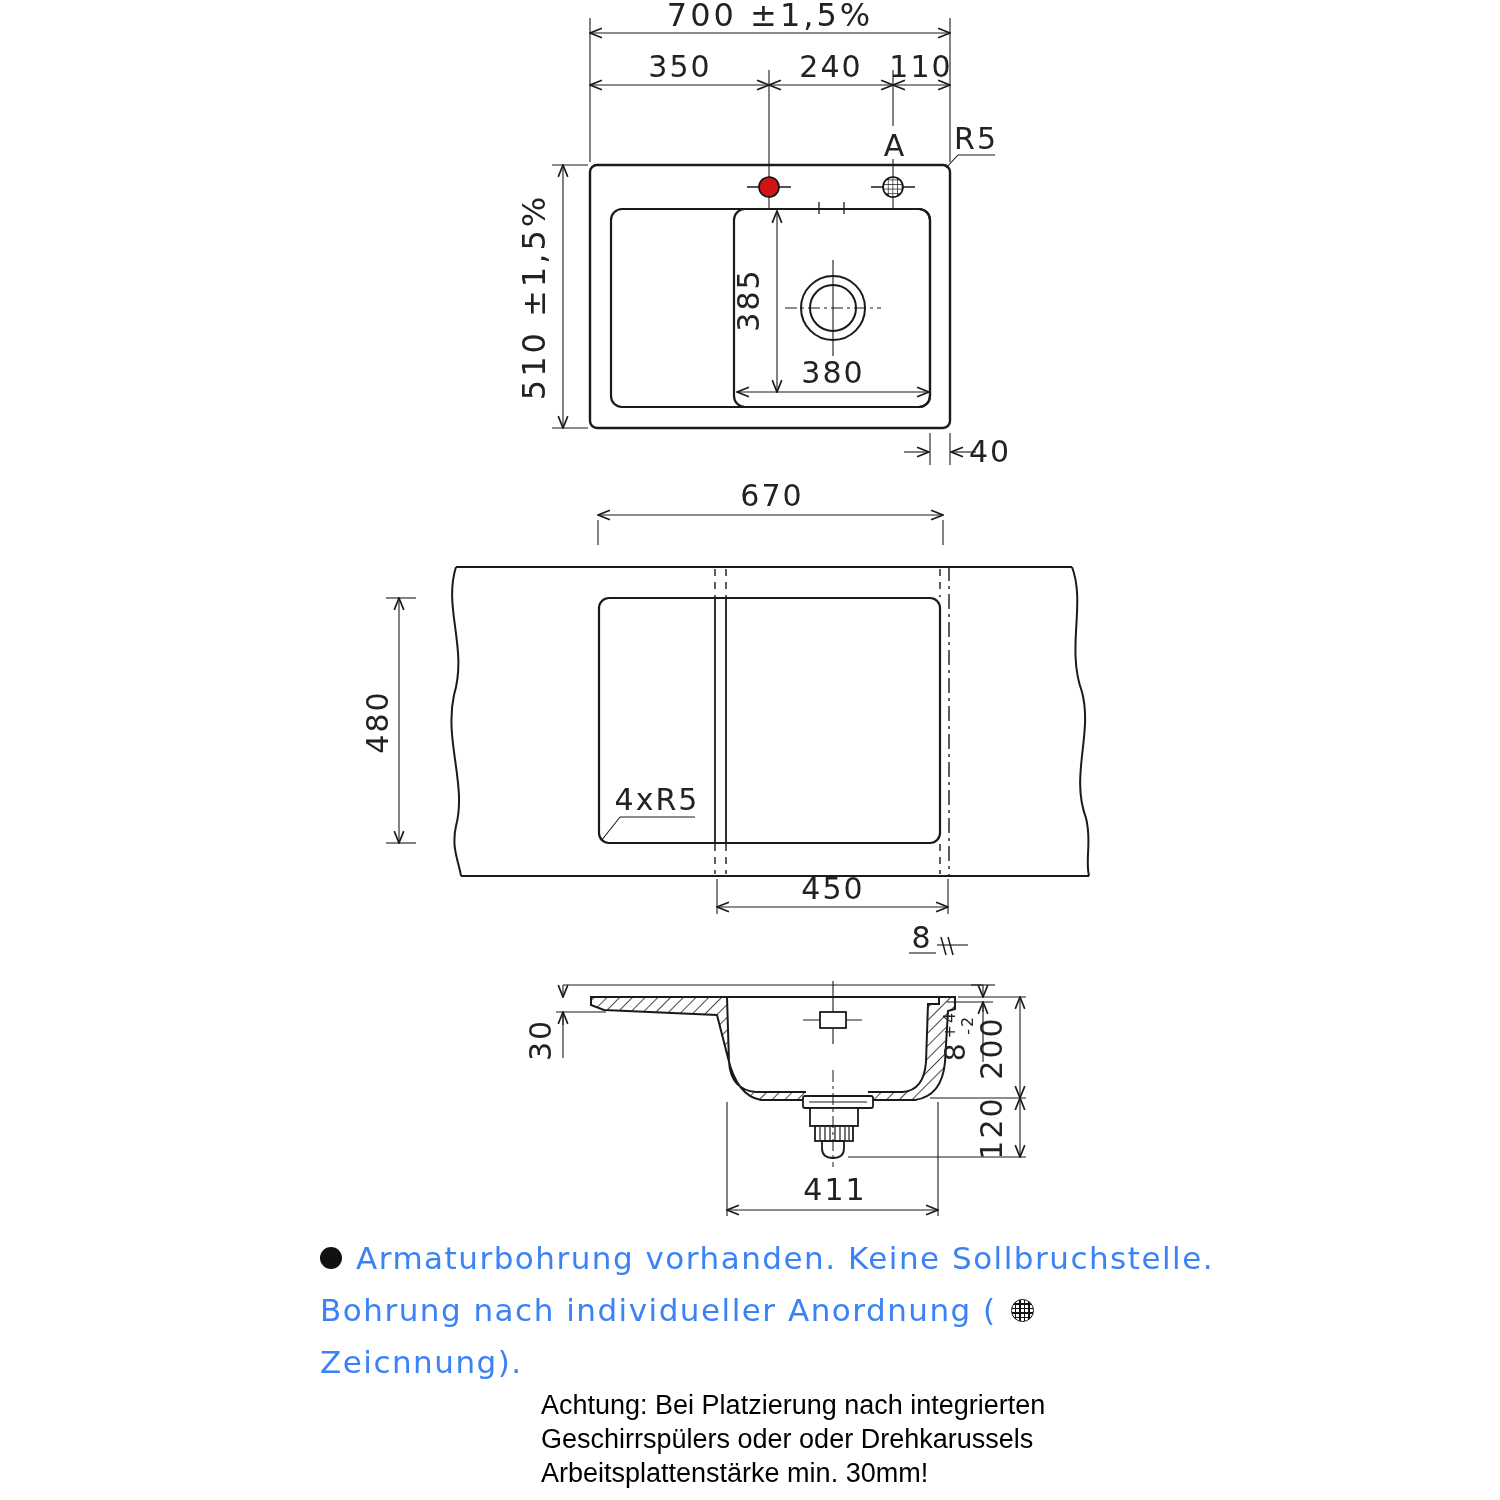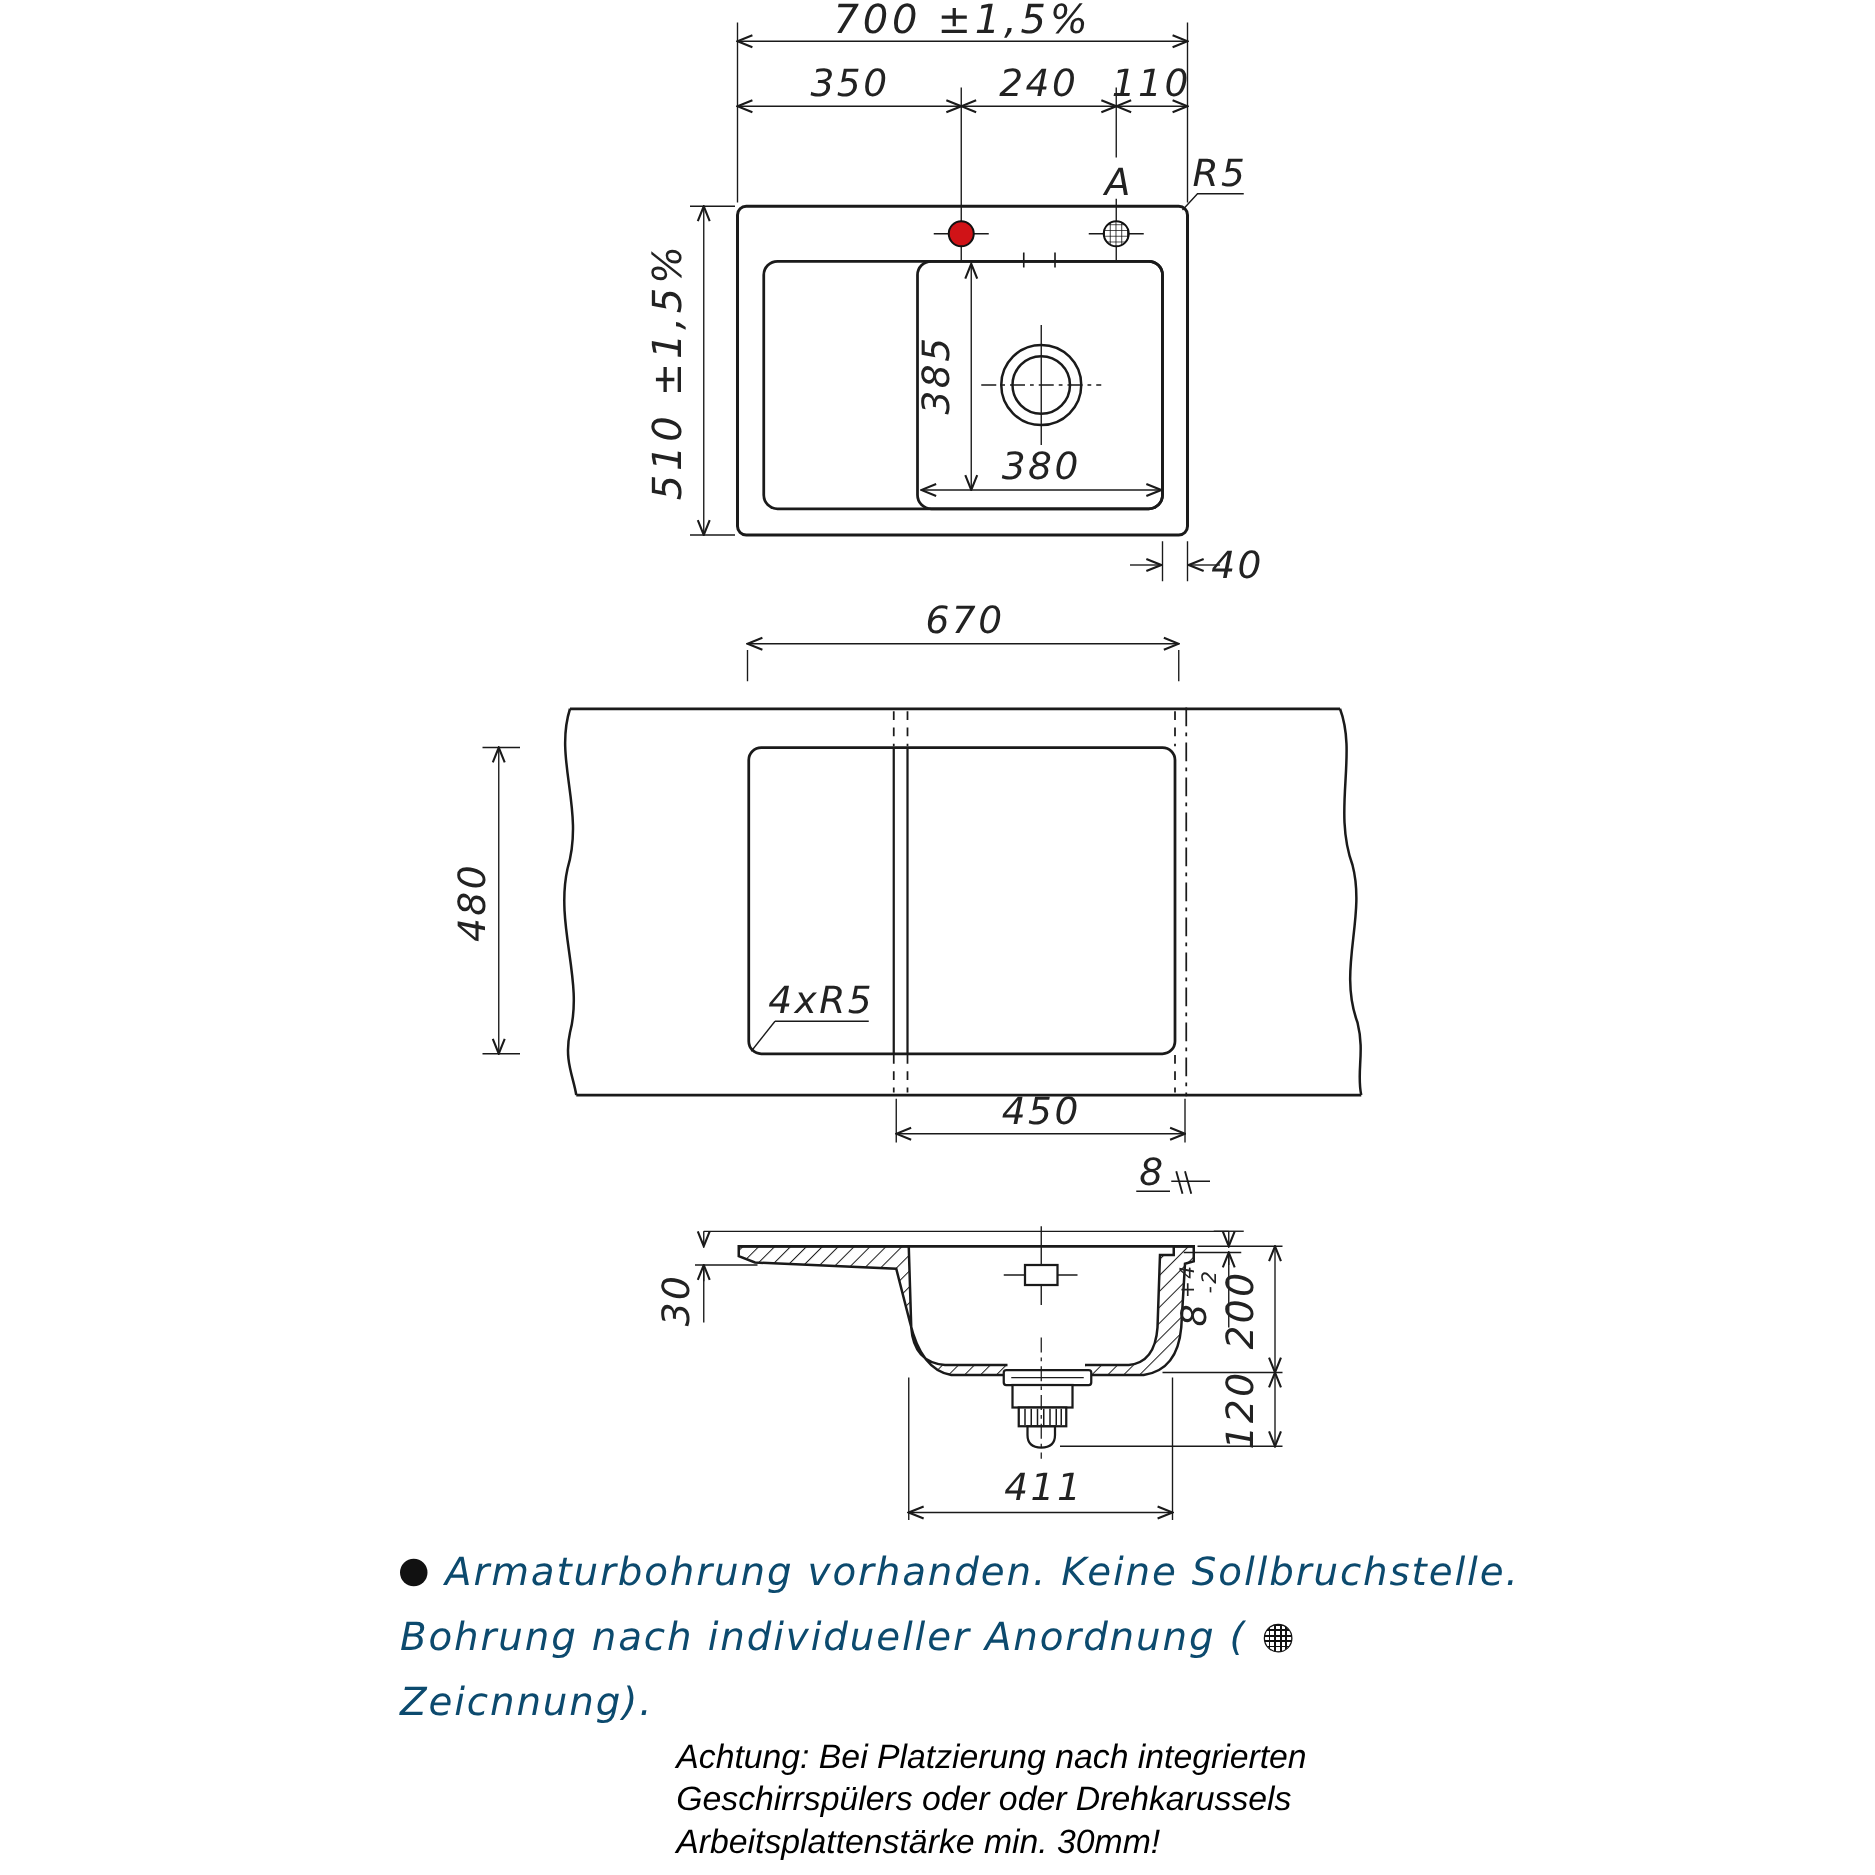--- a/index.html
+++ b/index.html
@@ -1,23 +1,23 @@
 <!DOCTYPE html>
 <html><head>
 <meta charset="utf-8">
 <style>
   html,body{margin:0;padding:0;background:#ffffff;}
   #canvas{position:relative;width:1471px;height:1500px;background:#ffffff;overflow:hidden;
-          font-family:"DejaVu Sans",sans-serif;color:#1a1a1a;font-style:italic;}
+          font-family:"DejaVu Sans",sans-serif;color:#1a1a1a;}
   svg{position:absolute;left:0;top:0;}
   svg text{font-family:"DejaVu Sans",sans-serif;fill:#222;letter-spacing:2px;}
   .dim-t{font-size:30px;}
   .dim-big{font-size:32px;letter-spacing:3px;}
   .note1{position:absolute;left:320px;top:1232px;width:900px;
-         font-size:31px;letter-spacing:1.5px;line-height:52px;color:#0c4a6e;font-weight:400;}
+         font-size:31px;letter-spacing:1.5px;line-height:52px;color:#3b82f6;font-weight:400;}
   .note1 .row{display:flex;align-items:center;gap:14px;white-space:nowrap;}
   .dot{display:inline-block;width:22px;height:22px;border-radius:50%;background:#111;flex:0 0 auto;}
   .hatchdot{display:inline-block;width:21px;height:21px;border-radius:50%;border:1.6px solid #111;
         background:
          repeating-linear-gradient(0deg,transparent 0 3px,#111 3px 4.4px),
          repeating-linear-gradient(90deg,transparent 0 3px,#111 3px 4.4px);
         flex:0 0 auto;}
   .note2{position:absolute;left:541px;top:1388px;width:540px;
          font-family:"Liberation Sans",sans-serif;font-size:27px;line-height:34px;color:#000;}
 </style>

